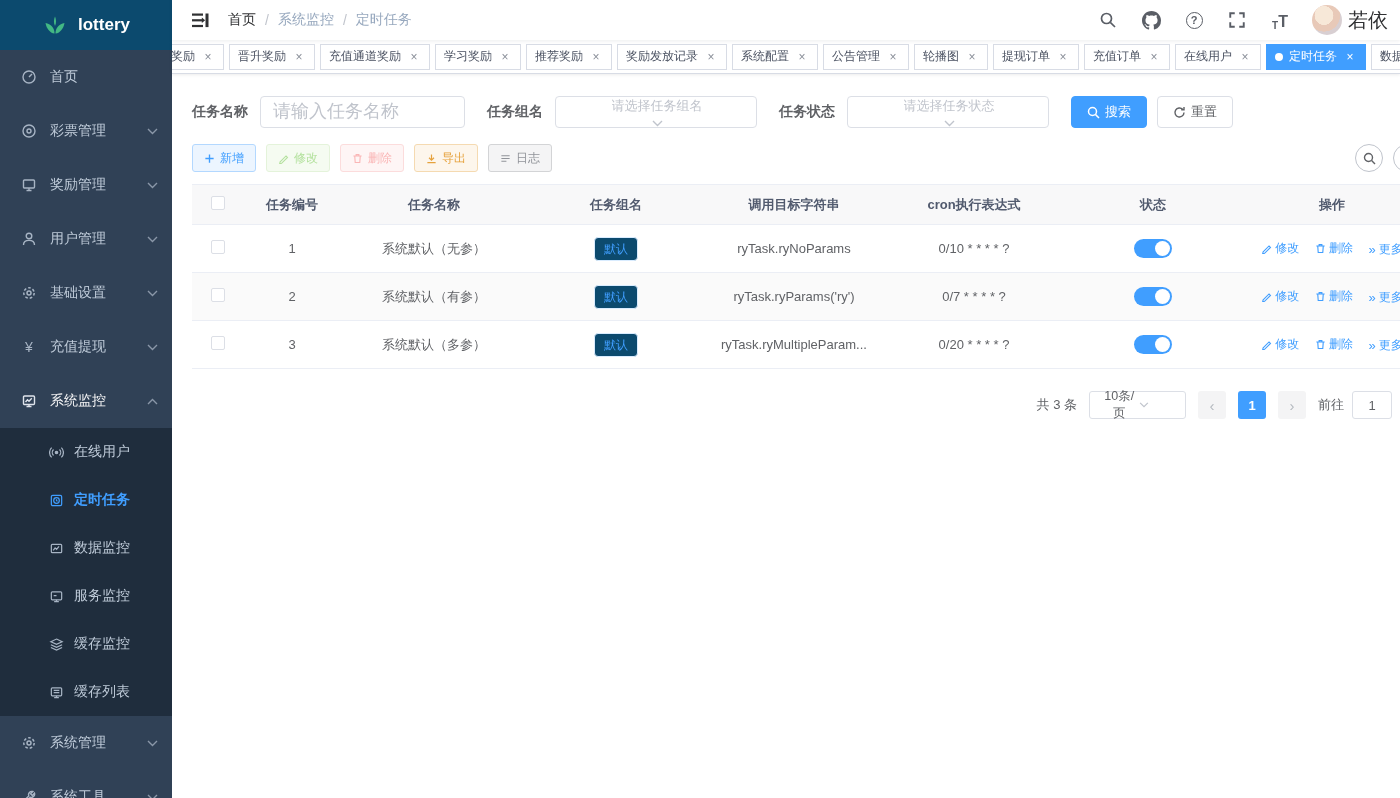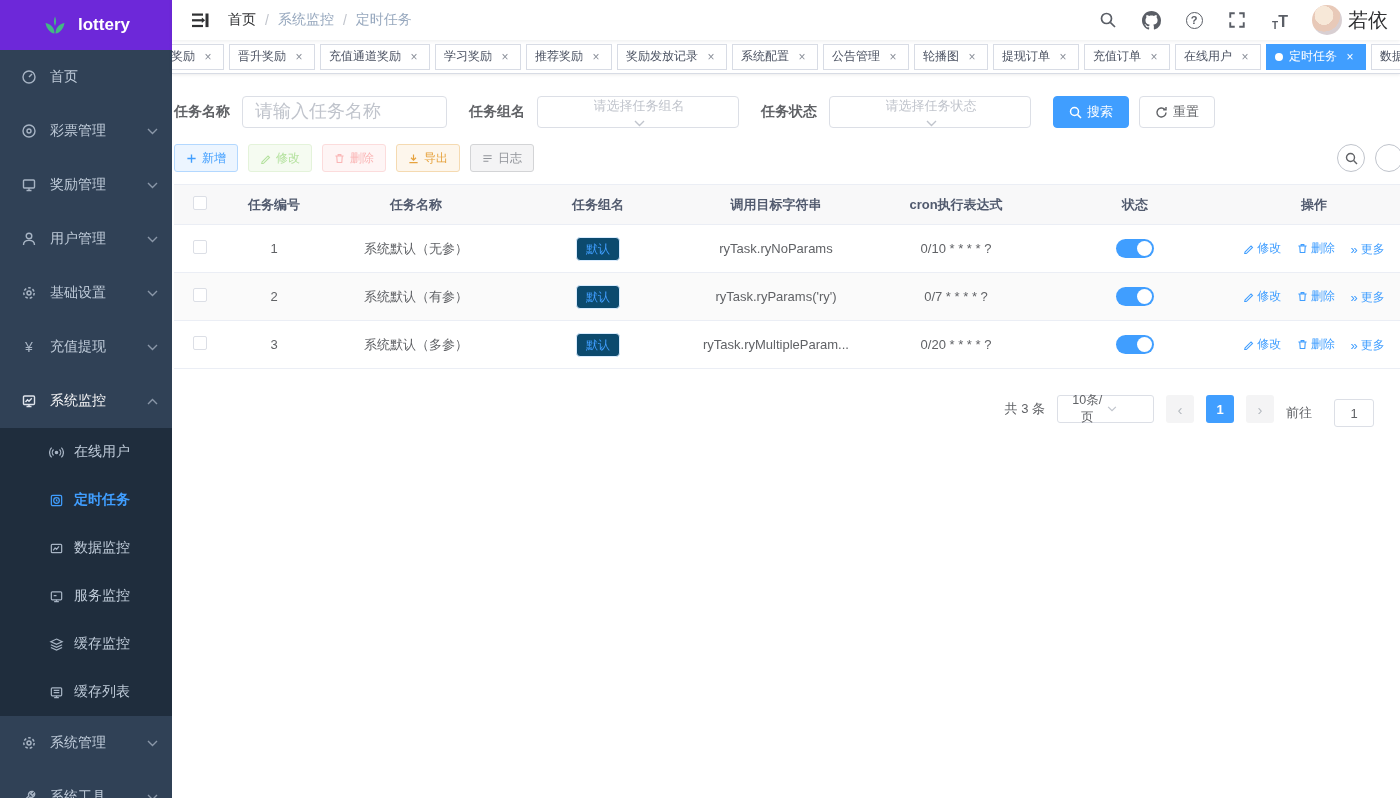--- a/index.html
+++ b/index.html
@@ -2,21 +2,21 @@
 <html><head>
 <meta charset="utf-8">
 <style>
   * { box-sizing: border-box; margin: 0; padding: 0; }
   html,body { width:1400px; height:798px; }
   body { font-family: "Liberation Sans", "DejaVu Sans", sans-serif; overflow:hidden; background:#fff; }
   .app { position:relative; width:1400px; height:798px; overflow:hidden; }
 
   
   .sidebar { position:absolute; left:0; top:0; width:172px; height:798px; background:#304156; overflow:hidden; }
-  .logo-bar { height:50px; display:flex; align-items:center; justify-content:center; gap:10px; background:#6d28d9; cursor:pointer; }
+  .logo-bar { height:50px; display:flex; align-items:center; justify-content:center; gap:10px; background:#0c4a6e; cursor:pointer; }
   .logo-text { color:#fff; font-weight:bold; font-size:17px; }
   .menu-item { height:54px; display:flex; align-items:center; padding:0 14px 0 20px; color:#bfcbd9; font-size:14px; cursor:pointer; }
   .menu-item.parent-active .mi-label { color:#f4f4f5; }
   .mi-icon { width:18px; height:18px; margin-right:12px; display:flex; align-items:center; justify-content:center; color:#a7b4c4; flex:none; font-size:14px; }
   .menu-item.parent-active .mi-icon { color:#dfe4ec; }
   .mi-label { flex:1; white-space:nowrap; }
   .mi-caret { margin-left:auto; color:#8a97a8; display:flex; }
   .mi-caret.up svg { transform:rotate(180deg); }
   .submenu { background:#1f2d3d; }
   .sub-item { height:48px; display:flex; align-items:center; padding-left:48px; color:#bfcbd9; font-size:14px; cursor:pointer; }
@@ -44,21 +44,21 @@
   .username { font-size:20px; color:#303133; white-space:nowrap; }
 
   .tags-bar { height:34px; display:flex; align-items:center; padding-left:4px; border-bottom:1px solid #d8dce5; box-shadow:0 1px 3px 0 rgba(0,0,0,.08); position:relative; z-index:2; background:#fff; overflow:hidden; white-space:nowrap; }
   .tag-item { display:inline-flex; align-items:center; height:26px; padding:0 8px; border:1px solid #d8dce5; background:#fff; color:#495060; font-size:12px; margin-right:5px; cursor:pointer; flex:none; }
   .tag-item:first-child { margin-left:-26px; }
   .tag-close { margin-left:6px; font-size:12px; color:#8a8f99; width:14px; height:14px; display:flex; align-items:center; justify-content:center; border-radius:50%; }
   .tag-item.active { background:#409eff; border-color:#409eff; color:#fff; }
   .tag-item.active .tag-close { color:#fff; }
   .tag-dot { width:8px; height:8px; border-radius:50%; background:#fff; margin-right:6px; }
 
-  .content { position:relative; padding:22px 0 0 2px; }
+  .content { position:relative; padding:22px 0 0 20px; }
 
   
   .filter-row { display:flex; align-items:center; }
   .f-label { font-size:14px; font-weight:bold; color:#606266; margin-right:12px; white-space:nowrap; }
   .f-input { width:205px; height:32px; border:1px solid #dcdfe6; border-radius:4px; padding:0 12px; font-size:18px; color:#606266; outline:none; font-family:Liberation Mono, monospace; }
   .f-input::placeholder { color:#c0c4cc; }
   .f-select { width:202px; height:32px; border:1px solid #dcdfe6; border-radius:4px; padding:0 10px 0 12px; display:flex; align-items:center; cursor:pointer; margin-right:22px;flex-direction:column; }
   .f-select .ph { font-size:13px; color:#c0c4cc; flex:1; white-space:nowrap; overflow:hidden; }
   .f-select .chev { color:#c0c4cc; display:flex; }
   .gap { width:22px; flex:none; }
@@ -89,21 +89,21 @@
   .op-link { color:#409eff; font-size:12px; cursor:pointer; display:inline-flex; align-items:center; gap:3px; margin:0 6px; white-space:nowrap; }
   .more-glyph { font-size:13px; }
 
   
   .pagination { margin-top:22px; width:1200px; display:flex; align-items:center; justify-content:flex-end; font-size:13px; color:#606266; gap:12px; }
   .pg-select { width:97px; height:28px; border:1px solid #dcdfe6; border-radius:3px; display:flex; align-items:center; padding:0 8px 0 10px; cursor:pointer; }
   .pg-select span { flex:1; text-align:center; font-size:12.5px; color:#606266; }
   .pg-select .chev { color:#c0c4cc; display:flex; }
   .pg-btn { width:28px; height:28px; border-radius:3px; background:#f4f4f5; color:#b4b9bf; display:flex; align-items:center; justify-content:center; font-size:15px; cursor:pointer; }
   .pg-num { width:28px; height:28px; border-radius:3px; background:#409eff; color:#fff; font-weight:bold; display:flex; align-items:center; justify-content:center; cursor:pointer; }
-  .pg-goto { display:flex; align-items:center; gap:22px;margin-top:8px; }
+  .pg-goto { display:flex; align-items:center; gap:8px; }
   .pg-input { width:40px; height:28px; border:1px solid #dcdfe6; border-radius:3px; text-align:center; font-size:13px; color:#606266; outline:none; font-family:"Liberation Sans","DejaVu Sans",sans-serif; }
 
   svg { display:block; }
 </style>
 </head>
 <body>
 
 <div class="app">
 
   <aside class="sidebar">

